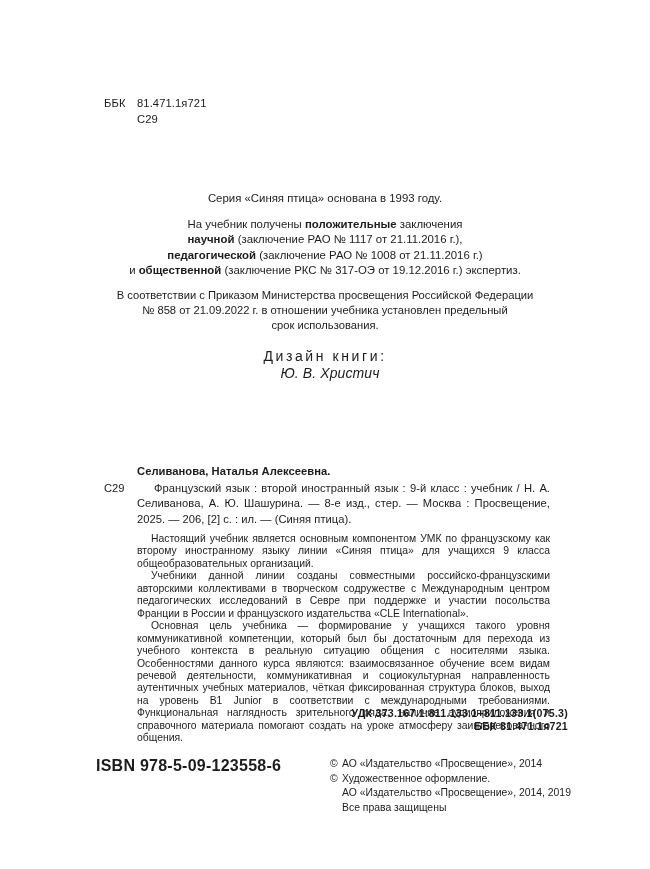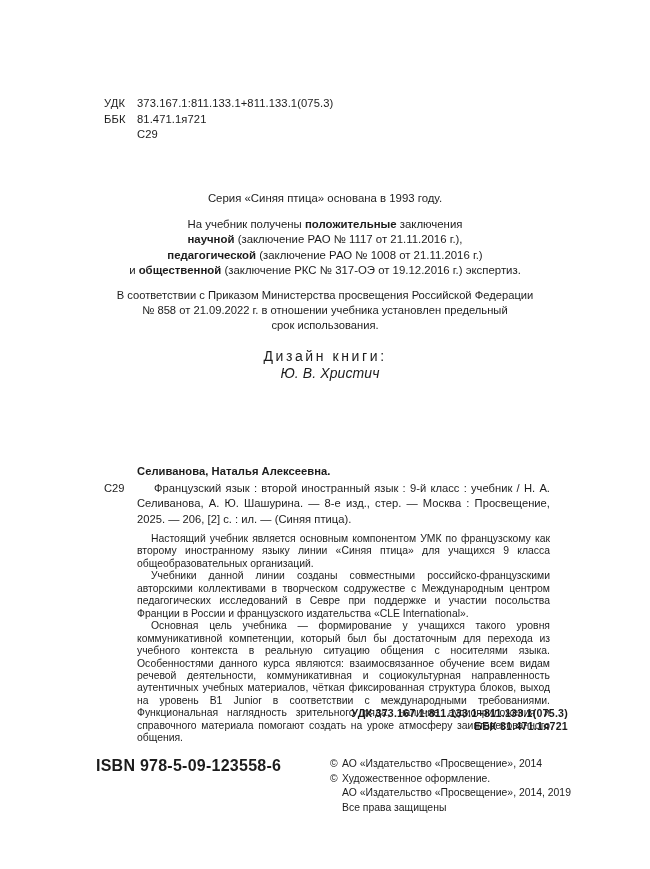--- a/index.html
+++ b/index.html
@@ -169,24 +169,20 @@
   }
   .copyrights .cr-sub { padding-left: 12px; }
 </style>
 </head>
 <body>
 
 <div class="page">
 
   <div class="class-block">
     <div class="class-row">
-      <span class="class-label">УДК</span>
-      <span class="class-value">373.167.1:811.133.1+811.133.1(075.3)</span>
-    </div>
-    <div class="class-row">
       <span class="class-label">ББК</span>
       <span class="class-value">81.471.1я721</span>
     </div>
     <div class="class-row">
       <span class="class-label"></span>
       <span class="class-value">С29</span>
     </div>
   </div>
 
   <div class="centered series-line">Серия «Синяя птица» основана в 1993 году.</div>

